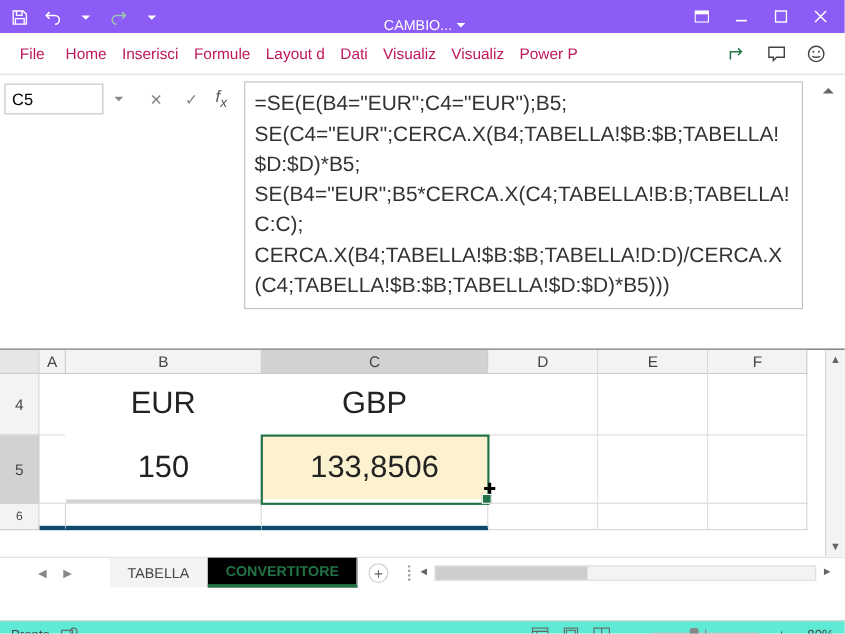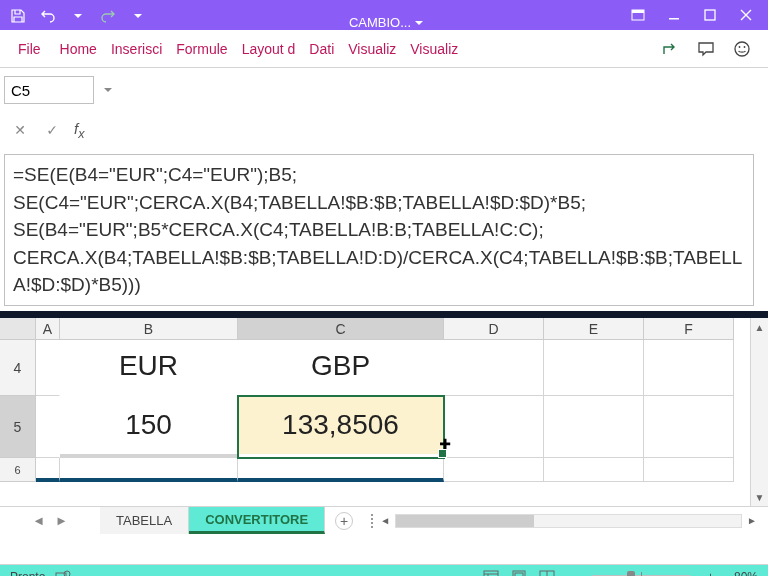--- a/index.html
+++ b/index.html
@@ -14,21 +14,21 @@
   .avatar { width: 22px; height: 22px; border-radius: 50%; background: #d452c4; color: #fff; display: flex; align-items: center; justify-content: center; font-size: 10px; font-weight: 600; }
   .title-right { display: flex; align-items: center; gap: 0; }
   .title-right .win-btn { width: 36px; height: 30px; display: flex; align-items: center; justify-content: center; cursor: pointer; }
   
   .ribbon-tabs { height: 38px; background: #fff; border-bottom: 1px solid #d4d4d4; display: flex; align-items: stretch; padding-left: 8px; }
   .ribbon-tab { padding: 0 7px; display: flex; align-items: center; font-size: 14px; color: #be185d; cursor: pointer; white-space: nowrap; overflow: hidden; }
   .ribbon-tab.file { padding: 0 12px 0 10px; }
   .ribbon-right { margin-left: auto; display: flex; align-items: center; gap: 0; padding-right: 8px; }
   .ribbon-right .r-btn { width: 36px; height: 36px; display: flex; align-items: center; justify-content: center; cursor: pointer; }
   
-  .formula-row { height: 250px; background: #fff; border-bottom: 7px solid #0f172a; display: flex; padding: 6px 8px 6px 4px; gap: 10px; align-items: flex-start; flex-direction: column; }
+  .formula-row { height: 250px; background: #fff; border-bottom: 1px solid #0f172a; display: flex; padding: 6px 8px 6px 4px; gap: 10px; align-items: flex-start; }
   .nb-col { display: flex; align-items: center; gap: 6px; padding-top: 2px; }
   .name-box { width: 90px; height: 28px; border: 1px solid #c0c0c0; background: #fff; padding: 0 6px; display: flex; align-items: center; font-size: 15px; }
   .nb-dd { width: 16px; height: 28px; display: flex; align-items: center; justify-content: center; color: #666; cursor: pointer; }
   .fx-controls { display: flex; align-items: center; gap: 0; padding-top: 2px; }
   .fx-btn { width: 32px; height: 28px; display: flex; align-items: center; justify-content: center; color: #888; cursor: pointer; font-size: 14px; }
   .fx-label { font-style: italic; font-size: 15px; color: #555; padding: 0 6px; }
   .formula-box { flex: 1; border: 1px solid #c0c0c0; background: #fff; padding: 6px 8px; font-size: 19px; color: #333; line-height: 1.45; font-family: "Segoe UI", Arial, sans-serif; word-break: break-all; margin-right: 6px; }
   .fb-expand { width: 14px; padding-top: 4px; color: #666; display: flex; justify-content: center; cursor: pointer; }
   
   .grid-area { position: relative; height: 188px; background: #fff; display: flex; }
@@ -62,21 +62,21 @@
   .cell.selected::after { content: ""; position: absolute; right: -4px; bottom: -4px; width: 7px; height: 7px; background: #217346; border: 1px solid #fff; }
   .cursor-cross { position: absolute; right: -8px; bottom: 2px; color: #000; font-size: 14px; pointer-events: none; }
   
   .vscroll { width: 18px; border-left: 1px solid #d4d4d4; background: #f3f3f3; display: flex; flex-direction: column; }
   .scroll-btn { height: 18px; display: flex; align-items: center; justify-content: center; color: #666; font-size: 10px; cursor: pointer; }
   
   .sheet-tabs-row { height: 28px; background: #fff; border-top: 1px solid #d4d4d4; display: flex; align-items: stretch; }
   .nav-area { width: 100px; display: flex; align-items: center; justify-content: center; gap: 10px; color: #888; }
   .nav-area span { cursor: pointer; }
   .sheet-tab { padding: 0 16px; display: flex; align-items: center; font-size: 13px; border-right: 1px solid #d4d4d4; cursor: pointer; color: #444; background: #f3f3f3; }
-  .sheet-tab.active { background: #5eead4; color: #217346; font-weight: 700; border-bottom: 3px solid #217346; }
+  .sheet-tab.active { background: #000000; color: #217346; font-weight: 700; border-bottom: 3px solid #217346; }
   .new-sheet { width: 34px; display: flex; align-items: center; justify-content: center; color: #666; cursor: pointer; font-size: 14px; border: 1px solid #ccc; border-radius: 50%; width: 18px; height: 18px; margin: auto 10px; }
   .hscroll-holder { flex: 1; display: flex; align-items: center; padding: 0 8px; gap: 2px; }
   .hscroll-btn { width: 16px; height: 16px; display: flex; align-items: center; justify-content: center; font-size: 10px; color: #666; cursor: pointer; }
   .hscroll-track { flex: 1; height: 14px; background: #f3f3f3; border: 1px solid #ddd; position: relative; }
   .hscroll-thumb { position: absolute; left: 0; top: 0; height: 100%; width: 40%; background: #cdcdcd; }
   
   .statusbar { height: 24px; background: #5eead4; border-top: 1px solid #d4d4d4; display: flex; align-items: center; padding: 0 10px; font-size: 12px; color: #444; gap: 10px; margin-top: 30px; }
   .statusbar .views { margin-left: auto; display: flex; align-items: center; gap: 6px; }
   .view-btn { width: 22px; height: 18px; display: flex; align-items: center; justify-content: center; cursor: pointer; }
   .zoom-slider { width: 100px; height: 4px; background: #c0c0c0; border-radius: 2px; position: relative; margin: 0 6px; }
@@ -151,20 +151,21 @@
 
 <div class="ribbon-tabs">
   <div class="ribbon-tab file">File</div>
   <div class="ribbon-tab">Home</div>
   <div class="ribbon-tab">Inserisci</div>
   <div class="ribbon-tab">Formule</div>
   <div class="ribbon-tab">Layout d</div>
   <div class="ribbon-tab">Dati</div>
   <div class="ribbon-tab">Visualiz</div>
   <div class="ribbon-tab">Visualiz</div>
+  <div class="ribbon-tab">Power P</div>
   <div class="ribbon-right">
     <div class="r-btn">
         <svg width="18" height="18" viewBox="0 0 18 18">
           <path fill="none" stroke="#217346" stroke-width="1.4" d="M3 14V7h7 M10 4l3 3-3 3 M13 7H7"></path>
         </svg>
       </div>
     <div class="r-btn">
         <svg width="18" height="18" viewBox="0 0 18 18">
           <path fill="none" stroke="#444" stroke-width="1.3" d="M2 3h14v9H9l-3 3v-3H2z"></path>
         </svg>

